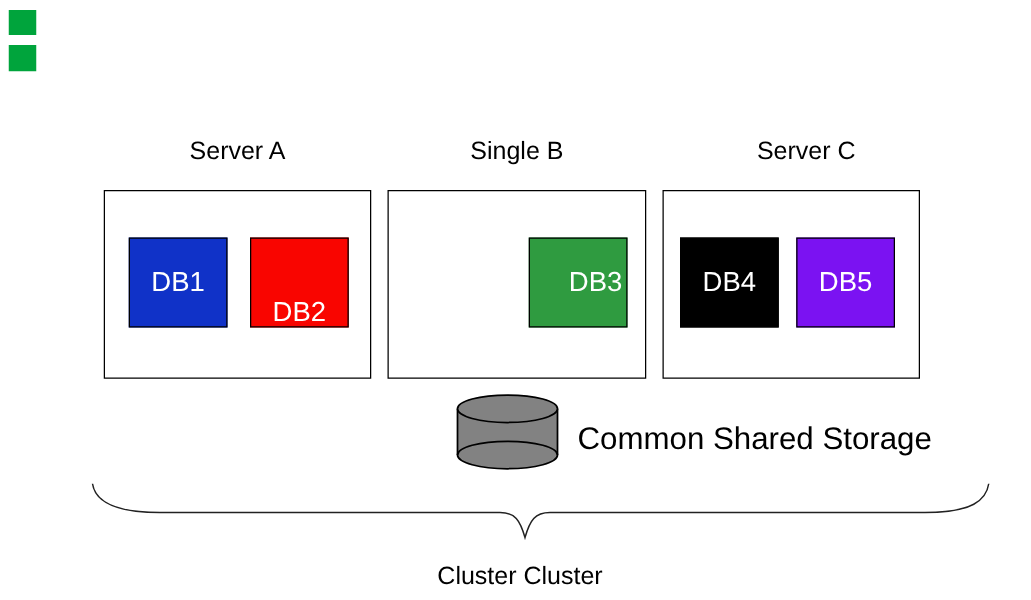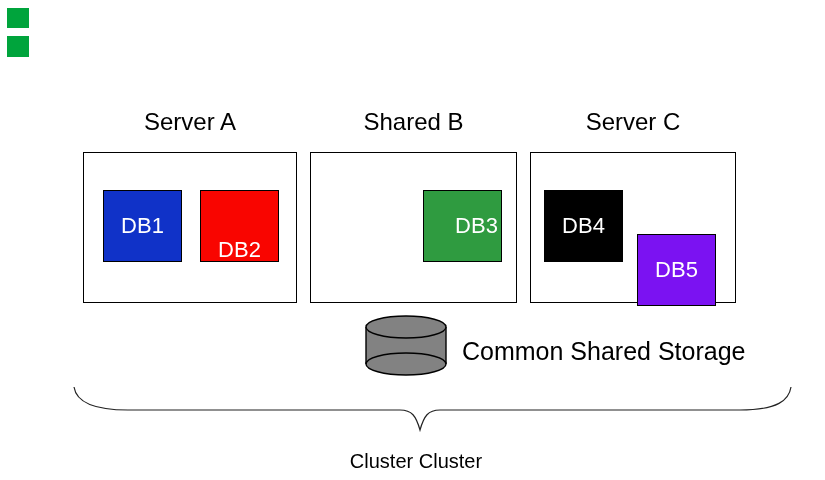--- a/index.html
+++ b/index.html
@@ -12,28 +12,28 @@
     font-family: "Liberation Sans", sans-serif;
     color: #000000;
   }
   .marker { position: absolute; left: 7px; width: 22px; }
   .marker-1 { top: 8px;  height: 20px; }
   .marker-2 { top: 36px; height: 21px; }
 
   .server-label {
     position: absolute;
     top: 110px;
-    font-size: 24px;
+    font-size: 20px;
     line-height: 23px;
     text-align: center;
     white-space: nowrap;
   }
   .label-a { left: 83px;  width: 214px; }
   .label-b { left: 310px; width: 207px; }
-  .label-c { left: 530px; width: 206px; }
+  .label-c { left: 542px; width: 206px; }
 
   .server-box {
     position: absolute;
     top: 152px;
     height: 151px;
     background: #ffffff;
     border: 1px solid #000000;
     box-sizing: border-box;
   }
   .box-a { left: 83px;  width: 214px; }
@@ -51,21 +51,21 @@
     align-items: center;
     justify-content: center;
     color: #ffffff;
     font-size: 22px;
     line-height: 1;
   }
   .db1 { left: 19px; }
   .db2 { left: 116px; align-items: flex-end; }
   .db3 { left: 112px; padding-left: 28px; }
   .db4 { left: 13px; }
-  .db5 { left: 106px; margin-top: 44px; }
+  .db5 { left: 106px; }
 
   .cylinder { position: absolute; left: 364px; top: 315px; }
 
   .storage-label {
     position: absolute;
     left: 462px;
     top: 340px;
     font-size: 25px;
     line-height: 23px;
     white-space: nowrap;
@@ -86,21 +86,21 @@
 </style>
 </head>
 <body>
 
 <div class="canvas">
 
   <div class="marker marker-1" style="background-color: rgb(0, 164, 60);"></div>
   <div class="marker marker-2" style="background-color: rgb(0, 164, 60);"></div>
 
   <div class="server-label label-a">Server A</div>
-  <div class="server-label label-b">Shared B</div>
+  <div class="server-label label-b">Single B</div>
   <div class="server-label label-c">Server C</div>
 
   <div class="server-box box-a">
     <div class="db db1" style="background-color: rgb(16, 50, 200);">
       <span>DB1</span>
     </div>
     <div class="db db2" style="background-color: rgb(249, 5, 0);">
       <span>DB2</span>
     </div>
   </div>

